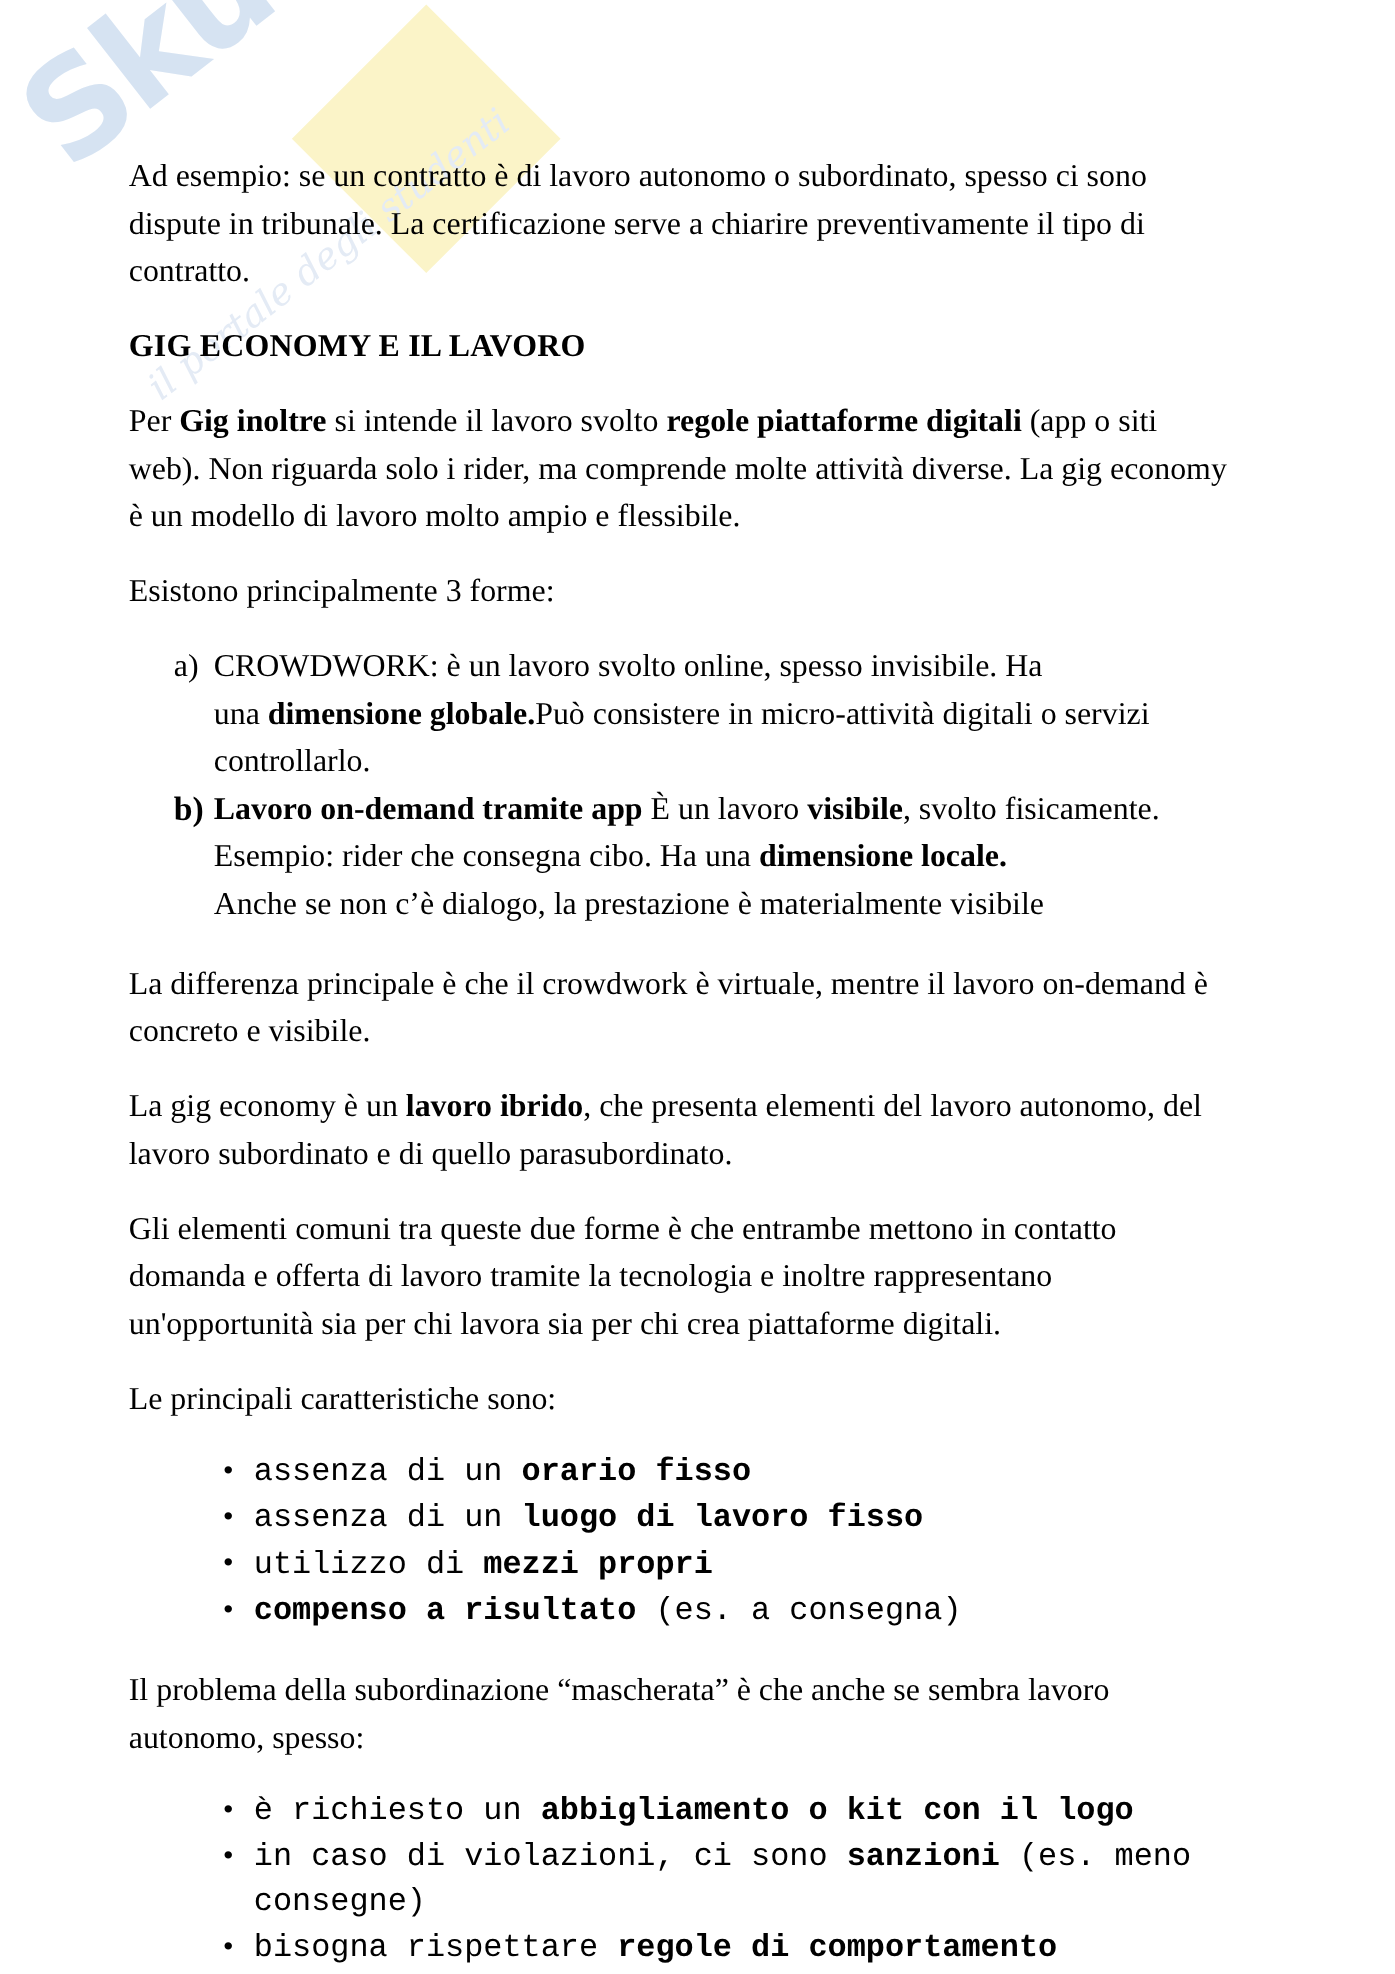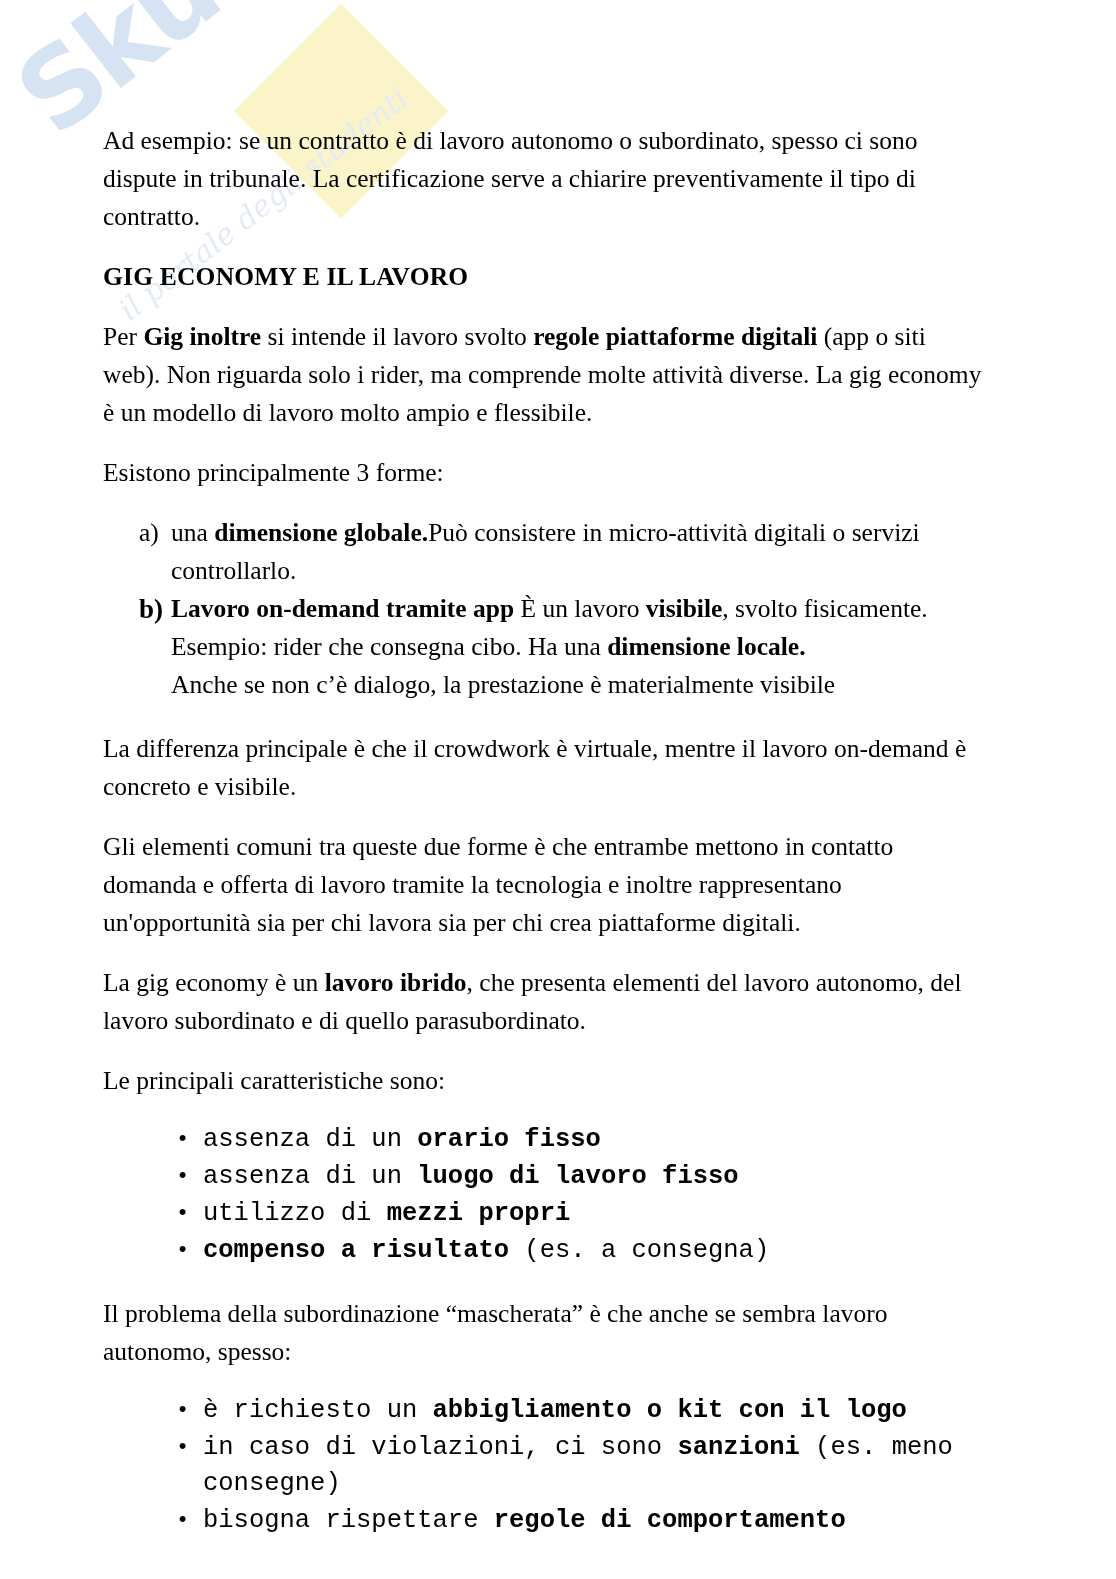--- a/index.html
+++ b/index.html
@@ -140,26 +140,26 @@
     <div class="wm-logo"><span>Skuola</span></div>
     <div class="wm-tag">il portale degli studenti</div>
   </div>
 
   <div class="content" id="content">
       <p>Ad esempio: se un contratto è di lavoro autonomo o subordinato, spesso ci sono dispute in tribunale. La certificazione serve a chiarire preventivamente il tipo di contratto.</p>
       <h2 class="heading">GIG ECONOMY E IL LAVORO</h2>
       <p>Per <b>Gig inoltre</b> si intende il lavoro svolto <b>regole piattaforme digitali</b> (app o siti web). Non riguarda solo i rider, ma comprende molte attività diverse. La gig economy è un modello di lavoro molto ampio e flessibile.</p>
       <p>Esistono principalmente 3 forme:</p>
       <ol class="alpha">
-        <li><span class="marker">a)</span><span class="lines"><span>una <b>dimensione globale.</b>Può consistere in micro-attività digitali o servizi</span><span>controllarlo.</span></span></li>
+        <li><span class="marker">a)</span><span class="lines"><span>CROWDWORK: è un lavoro svolto online, spesso invisibile. Ha</span><span>una <b>dimensione globale.</b>Può consistere in micro-attività digitali o servizi</span><span>controllarlo.</span></span></li>
         <li class="bold-marker"><span class="marker">b)</span><span class="lines"><span><b>Lavoro on-demand tramite app</b> È un lavoro <b>visibile</b>, svolto fisicamente.</span><span>Esempio: rider che consegna cibo. Ha una <b>dimensione locale.</b></span><span>Anche se non c’è dialogo, la prestazione è materialmente visibile</span></span></li>
       </ol>
       <p>La differenza principale è che il crowdwork è virtuale, mentre il lavoro on-demand è concreto e visibile.</p>
+      <p>La gig economy è un <b>lavoro ibrido</b>, che presenta elementi del lavoro autonomo, del lavoro subordinato e di quello parasubordinato.</p>
       <p>Gli elementi comuni tra queste due forme è che entrambe mettono in contatto domanda e offerta di lavoro tramite la tecnologia e inoltre rappresentano un'opportunità sia per chi lavora sia per chi crea piattaforme digitali.</p>
-      <p>La gig economy è un <b>lavoro ibrido</b>, che presenta elementi del lavoro autonomo, del lavoro subordinato e di quello parasubordinato.</p>
       <p>Le principali caratteristiche sono:</p>
       <ul class="bullets list-gap-top">
         <li>assenza di un <b>orario fisso</b></li>
         <li>assenza di un <b>luogo di lavoro fisso</b></li>
         <li>utilizzo di <b>mezzi propri</b></li>
         <li><b>compenso a risultato</b> (es. a consegna)</li>
       </ul>
       <p>Il problema della subordinazione “mascherata” è che anche se sembra lavoro autonomo, spesso:</p>
       <ul class="bullets list-gap-top">
         <li>è richiesto un <b>abbigliamento o kit con il logo</b></li>

